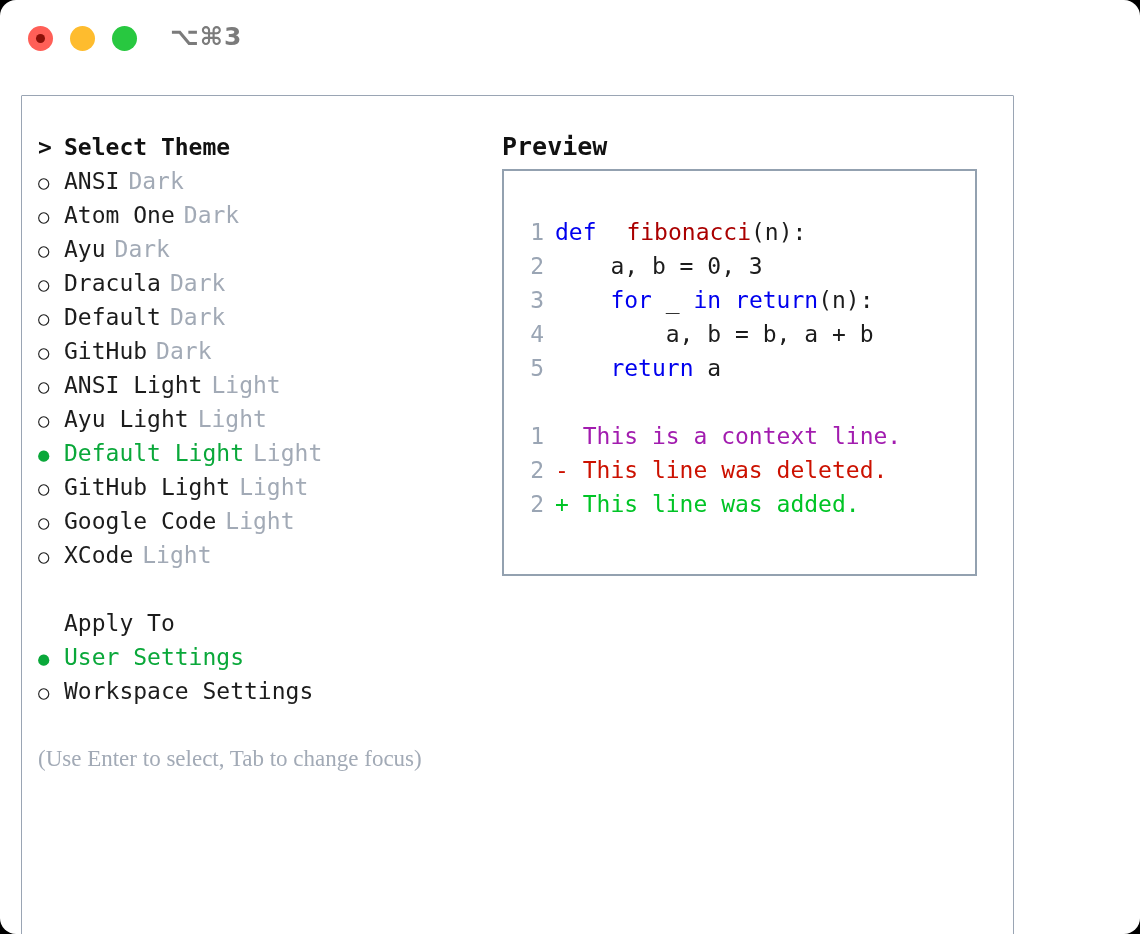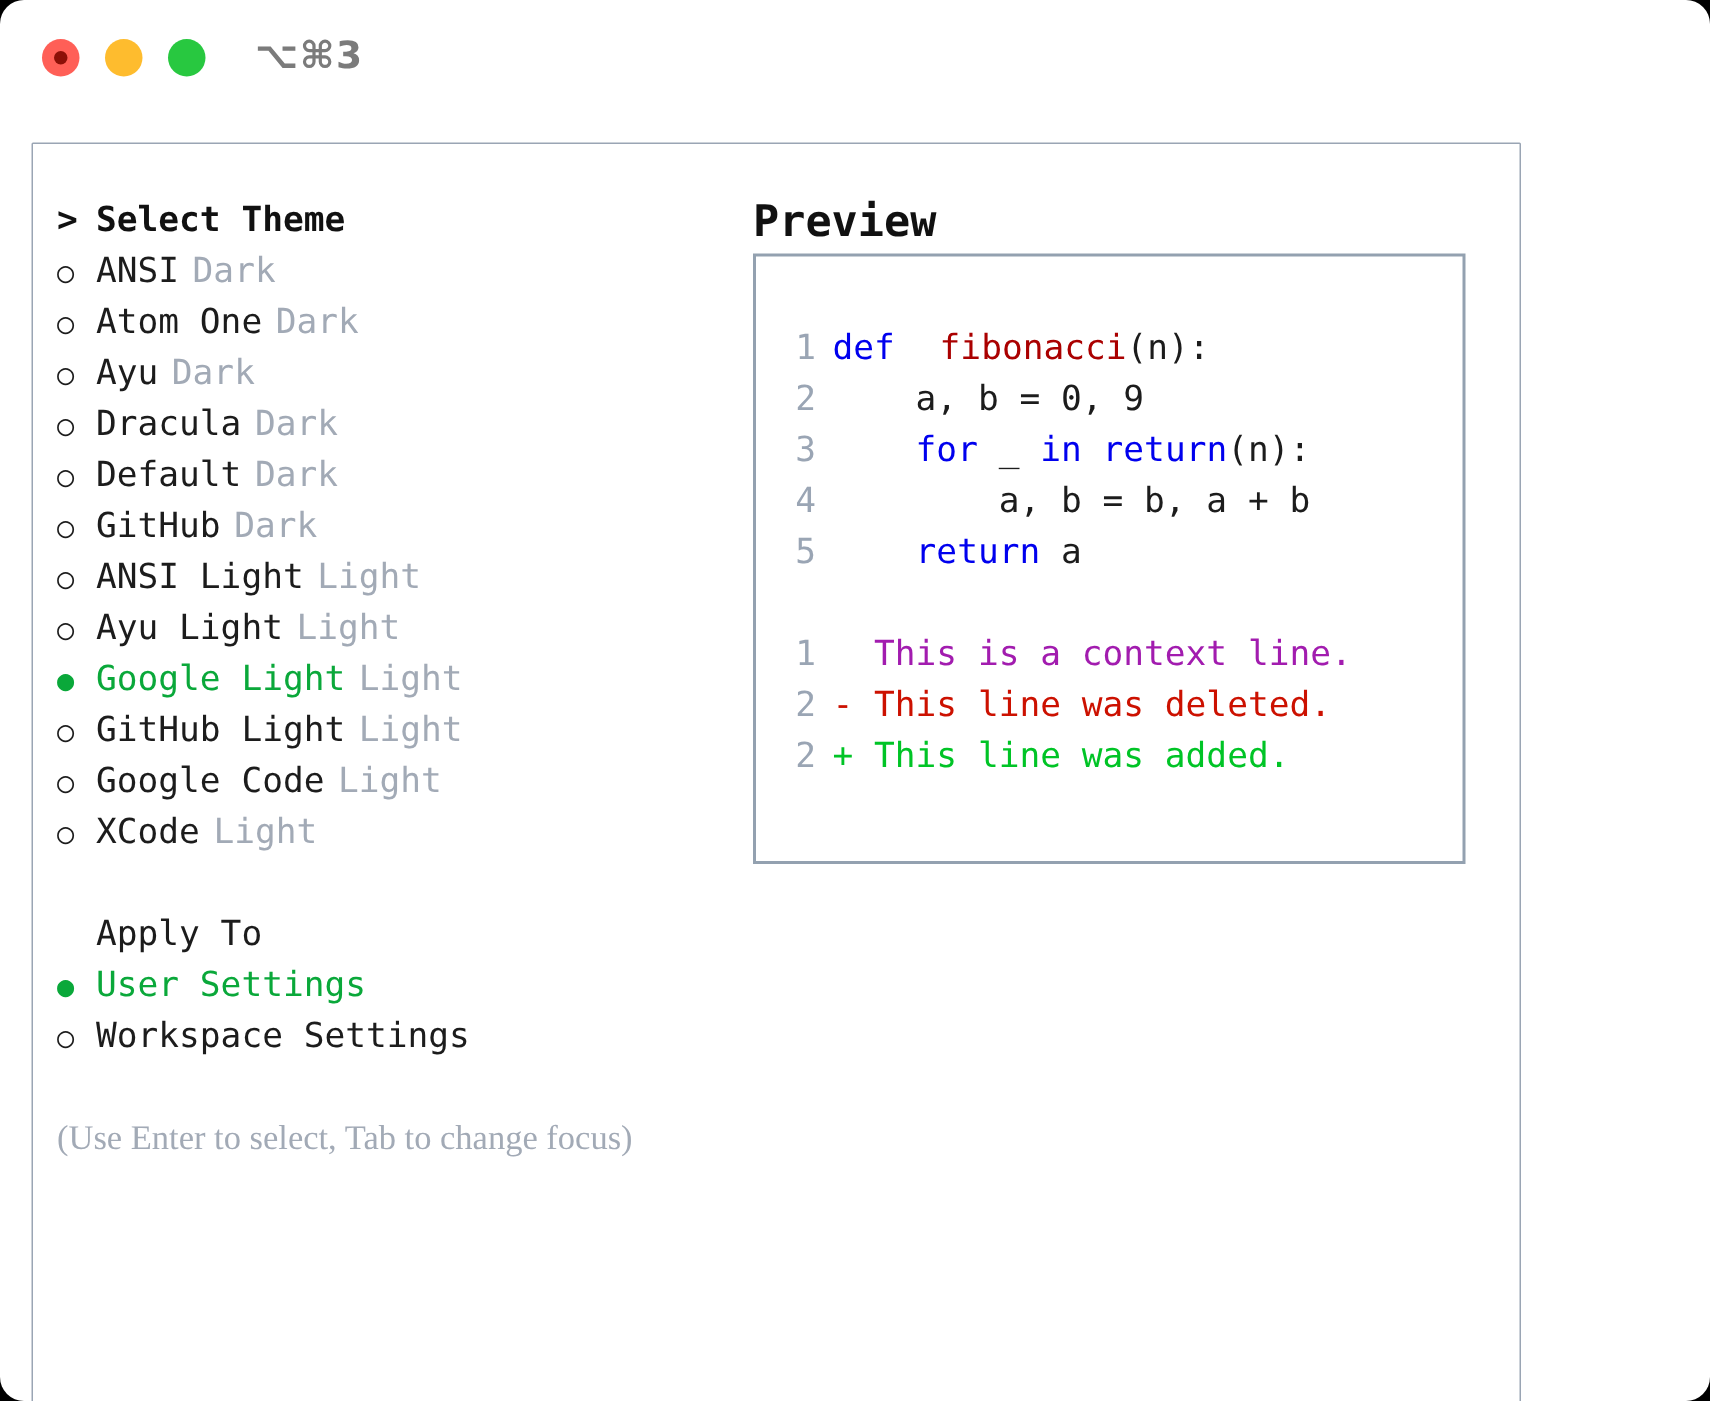--- a/index.html
+++ b/index.html
@@ -129,21 +129,21 @@
   }
 
   
   .right-col {
     position: absolute;
     left: 480px;
     top: 34px;
     width: 490px;
   }
   .preview-title {
-    font-size: 29px;
+    font-size: 25px;
     font-weight: bold;
     color: #111111;
     line-height: 34px;
     margin-bottom: 5px;
   }
   .preview-box {
     margin-top: 5px;
     width: 475px;
     height: 407px;
     box-sizing: border-box;
@@ -198,21 +198,21 @@
 
       <div id="theme-list">
           <div class="row"><span class="marker marker-dot-empty"></span><span class="opt-name">ANSI</span><span class="badge">Dark</span></div>
           <div class="row"><span class="marker marker-dot-empty"></span><span class="opt-name">Atom One</span><span class="badge">Dark</span></div>
           <div class="row"><span class="marker marker-dot-empty"></span><span class="opt-name">Ayu</span><span class="badge">Dark</span></div>
           <div class="row"><span class="marker marker-dot-empty"></span><span class="opt-name">Dracula</span><span class="badge">Dark</span></div>
           <div class="row"><span class="marker marker-dot-empty"></span><span class="opt-name">Default</span><span class="badge">Dark</span></div>
           <div class="row"><span class="marker marker-dot-empty"></span><span class="opt-name">GitHub</span><span class="badge">Dark</span></div>
           <div class="row"><span class="marker marker-dot-empty"></span><span class="opt-name">ANSI Light</span><span class="badge">Light</span></div>
           <div class="row"><span class="marker marker-dot-empty"></span><span class="opt-name">Ayu Light</span><span class="badge">Light</span></div>
-          <div class="row selected"><span class="marker marker-dot-filled"></span><span class="opt-name">Google Light</span><span class="badge">Light</span></div>
+          <div class="row selected"><span class="marker marker-dot-filled"></span><span class="opt-name">Default Light</span><span class="badge">Light</span></div>
           <div class="row"><span class="marker marker-dot-empty"></span><span class="opt-name">GitHub Light</span><span class="badge">Light</span></div>
           <div class="row"><span class="marker marker-dot-empty"></span><span class="opt-name">Google Code</span><span class="badge">Light</span></div>
           <div class="row"><span class="marker marker-dot-empty"></span><span class="opt-name">XCode</span><span class="badge">Light</span></div>
         </div>
 
       <div class="spacer-md"></div>
 
       <div class="row">
         <span class="marker marker-blank"></span><span>Apply To</span>
       </div>
@@ -226,21 +226,21 @@
 
       <div class="hint">(Use Enter to select, Tab to change focus)</div>
     </div>
 
     <div class="right-col">
       <div class="preview-title">Preview</div>
 
       <div class="preview-box">
         <div id="code-block">
             <div class="code-line"><span class="lineno">1</span><span class="tok-kw">def </span><span class="tok-fn">fibonacci</span><span class="tok-plain">(n):</span></div>
-            <div class="code-line"><span class="lineno">2</span><span class="tok-plain">    a, b = 0, 9</span></div>
+            <div class="code-line"><span class="lineno">2</span><span class="tok-plain">    a, b = 0, 3</span></div>
             <div class="code-line"><span class="lineno">3</span><span class="tok-plain">    </span><span class="tok-kw">for</span><span class="tok-plain"> _ </span><span class="tok-kw">in</span><span class="tok-plain"> </span><span class="tok-kw">return</span><span class="tok-plain">(n):</span></div>
             <div class="code-line"><span class="lineno">4</span><span class="tok-plain">        a, b = b, a + b</span></div>
             <div class="code-line"><span class="lineno">5</span><span class="tok-plain">    </span><span class="tok-kw">return</span><span class="tok-plain"> a</span></div>
           </div>
         <div class="blank-line"></div>
         <div id="diff-block">
             <div class="code-line"><span class="lineno">1</span><span class="diff-ctx">  This is a context line.</span></div>
             <div class="code-line"><span class="lineno">2</span><span class="diff-del">- This line was deleted.</span></div>
             <div class="code-line"><span class="lineno">2</span><span class="diff-add">+ This line was added.</span></div>
           </div>

